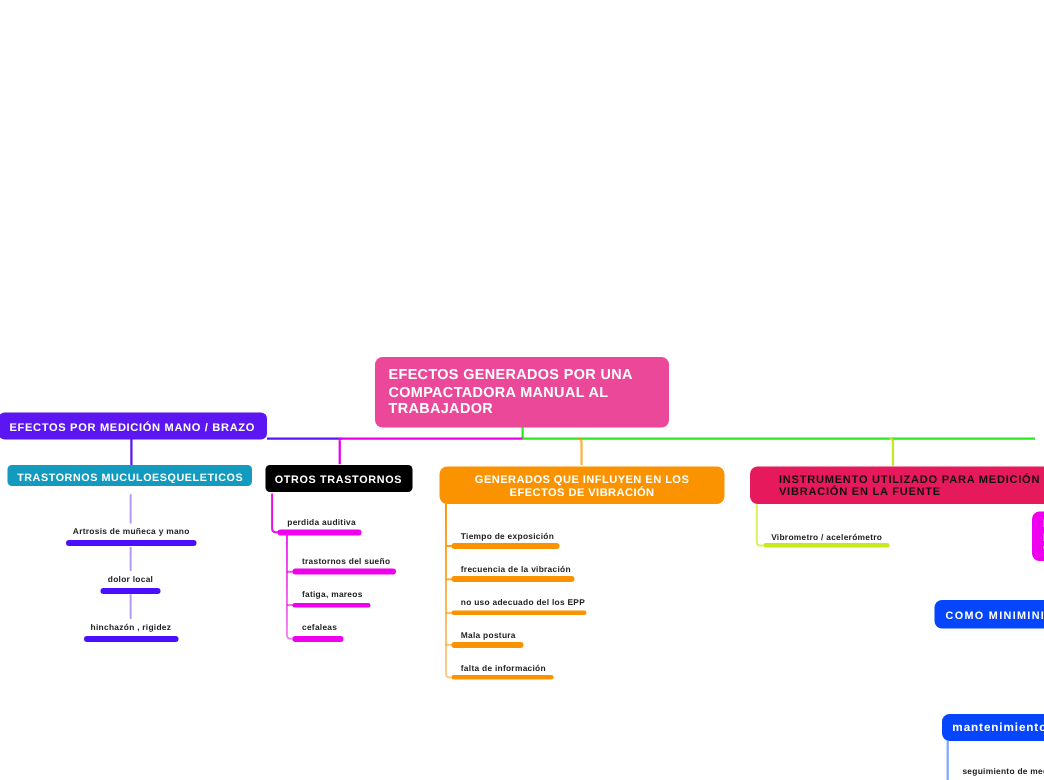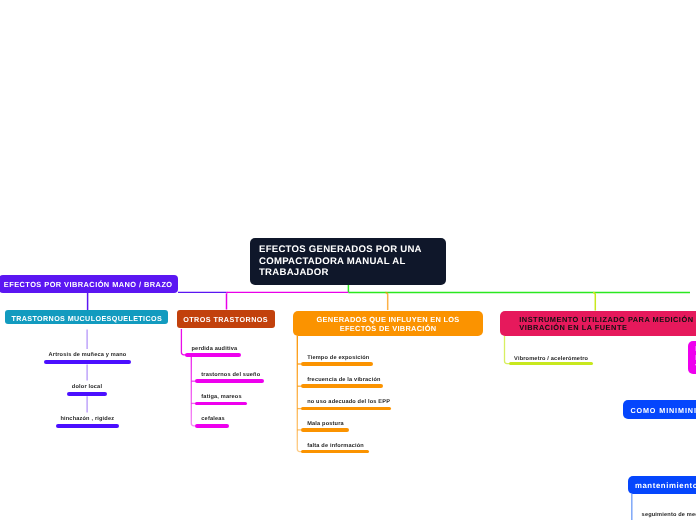--- a/index.html
+++ b/index.html
@@ -49,30 +49,30 @@
       <path d="M191.3 381.2 L195.8 381.2" stroke="url(#g-magenta)" fill="none" stroke-width="1.3"></path>
       <path d="M191.3 403.4 L195.8 403.4" stroke="url(#g-magenta)" fill="none" stroke-width="1.3"></path>
       <path d="M297.3 336 L297.3 449.1 Q297.3 451.6 299.8 451.6 L301 451.6" stroke="url(#g-orange)" fill="none" stroke-width="1.3"></path>
       <path d="M297.3 364 L301.5 364" stroke="url(#g-orange)" fill="none" stroke-width="1.3"></path>
       <path d="M297.3 386.2 L301.5 386.2" stroke="url(#g-orange)" fill="none" stroke-width="1.3"></path>
       <path d="M297.3 408.6 L301.5 408.6" stroke="url(#g-orange)" fill="none" stroke-width="1.3"></path>
       <path d="M297.3 429.9 L301.5 429.9" stroke="url(#g-orange)" fill="none" stroke-width="1.3"></path>
       <path d="M504.5 336 L504.5 361.1 Q504.5 363.6 507 363.6 L509 363.6" stroke="#C8E81E" fill="none" stroke-width="1.3" opacity="0.7"></path>
       <path d="M631.8 494 L631.8 520" stroke="#7FA8F8" fill="none" stroke-width="1.5"></path>
     </svg>
-<div class="node" style="left: 250px; top: 237.8px; width: 196px; height: 47px; background: #0f172a; color: rgb(255, 255, 255); border-radius: 5px; font-size: 9.6px; letter-spacing: 0.25px; line-height: 11.3px; text-align: left; padding-left: 9px; padding-right: 9px; justify-content: center;">
+<div class="node" style="left: 250px; top: 237.8px; width: 196px; height: 47px; background: #ec4899; color: rgb(255, 255, 255); border-radius: 5px; font-size: 9.6px; letter-spacing: 0.25px; line-height: 11.3px; text-align: left; padding-left: 9px; padding-right: 9px; justify-content: center;">
       <span style="transform: translateY(0.4px);">EFECTOS GENERADOS POR UNA COMPACTADORA MANUAL AL TRABAJADOR</span>
     </div>
     <div class="node" style="left: -1.4px; top: 275px; width: 179.2px; height: 18.3px; background: rgb(91, 22, 242); color: rgb(255, 255, 255); border-radius: 4px; font-size: 7.4px; letter-spacing: 0.45px; line-height: 10px; text-align: center; padding-left: 0px; padding-right: 0px; justify-content: center;">
-      <span style="transform: translateY(1px);">EFECTOS POR VIBRACIÓN MANO / BRAZO</span>
+      <span style="transform: translateY(1px);">EFECTOS POR MEDICIÓN MANO / BRAZO</span>
     </div>
     <div class="node" style="left: 5.1px; top: 309.9px; width: 163.4px; height: 14px; background: rgb(18, 155, 191); color: rgb(255, 255, 255); border-radius: 3px; font-size: 7.15px; letter-spacing: 0.4px; line-height: 10px; text-align: center; padding-left: 0px; padding-right: 0px; justify-content: center;">
       <span style="transform: translateY(1.6px);">TRASTORNOS MUCULOESQUELETICOS</span>
     </div>
-    <div class="node" style="left: 176.5px; top: 309.7px; width: 98.2px; height: 18.2px; background: #c2410c; color: rgb(255, 255, 255); border-radius: 3px; font-size: 7.2px; letter-spacing: 0.45px; line-height: 10px; text-align: center; padding-left: 0px; padding-right: 0px; justify-content: center;">
+    <div class="node" style="left: 176.5px; top: 309.7px; width: 98.2px; height: 18.2px; background: #000000; color: rgb(255, 255, 255); border-radius: 3px; font-size: 7.2px; letter-spacing: 0.45px; line-height: 10px; text-align: center; padding-left: 0px; padding-right: 0px; justify-content: center;">
       <span style="transform: translateY(1px);">OTROS TRASTORNOS</span>
     </div>
     <div class="node" style="left: 293.3px; top: 311px; width: 189.5px; height: 25.2px; background: rgb(251, 147, 0); color: rgb(255, 255, 255); border-radius: 5px; font-size: 7.4px; letter-spacing: 0.3px; line-height: 8.4px; text-align: center; padding-left: 6px; padding-right: 6px; justify-content: center;">
       <span style="transform: translateY(0.8px);">GENERADOS QUE INFLUYEN EN LOS EFECTOS DE VIBRACIÓN</span>
     </div>
     <div class="node" style="left: 500.3px; top: 310.8px; width: 223px; height: 25.4px; background: rgb(230, 25, 92); color: rgb(17, 17, 17); border-radius: 5px; font-size: 7.4px; letter-spacing: 0.5px; line-height: 8.4px; text-align: left; padding-left: 19px; padding-right: 7px; justify-content: center;">
       <span style="transform: translateY(0.8px);">INSTRUMENTO UTILIZADO PARA MEDICIÓN DE VIBRACIÓN EN LA FUENTE</span>
     </div>
     <div class="node" style="left: 687.7px; top: 340.6px; width: 52px; height: 33.9px; background: rgb(238, 0, 238); color: rgb(255, 255, 255); border-radius: 5px; font-size: 7.2px; letter-spacing: 0.4px; line-height: 9.3px; text-align: left; padding-left: 7.6px; padding-right: 7.6px; justify-content: flex-start;">
       <span style="transform: translateY(0.4px);">EFECTOS POR VIBRACIÓN</span>

